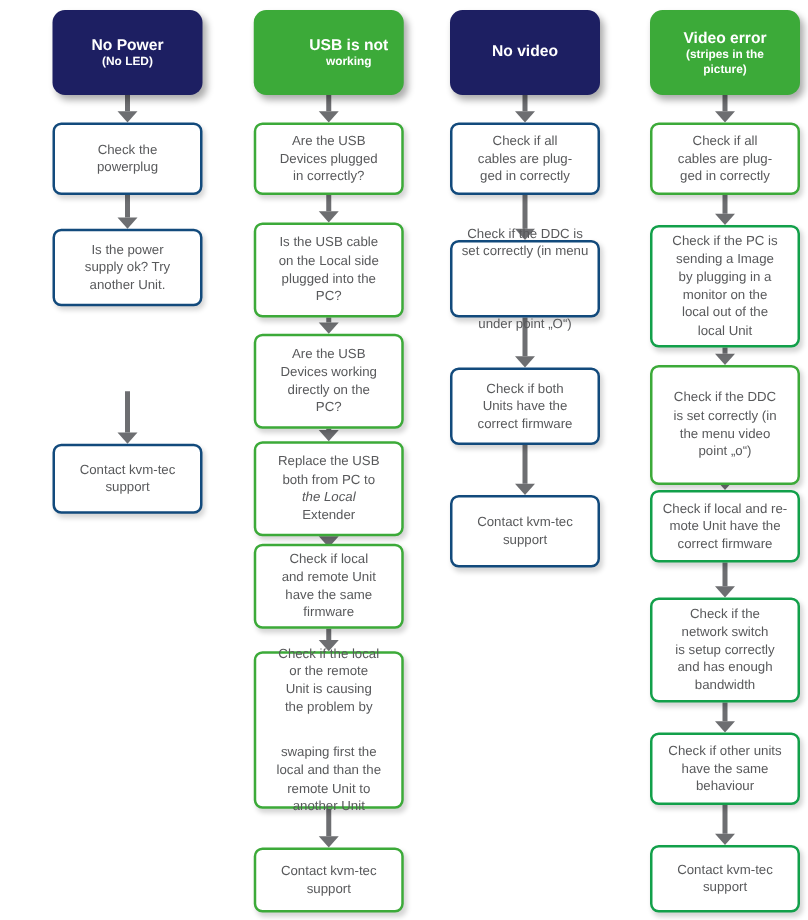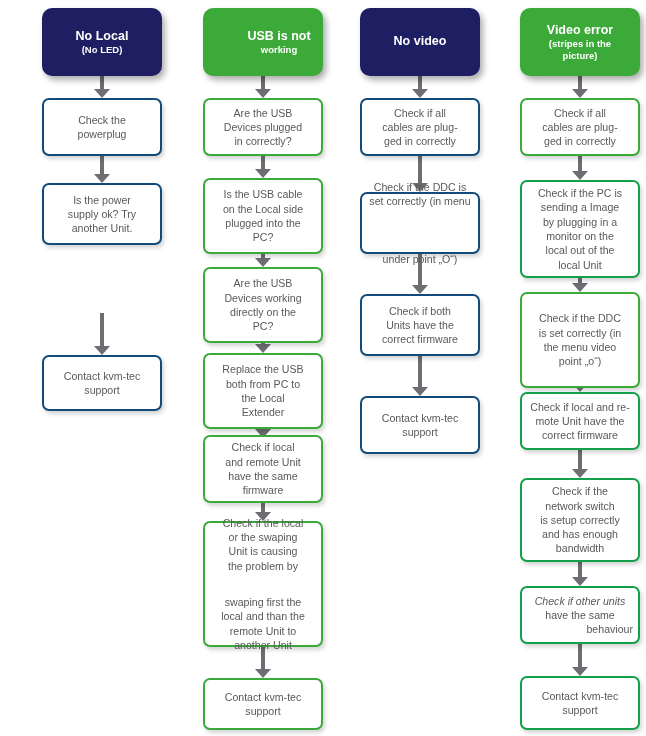--- a/index.html
+++ b/index.html
@@ -167,21 +167,21 @@
     <div class="arrow" style="left: 580px; top: 562px; height: 24px;">
       <div class="shaft" style="height: 15px;"></div>
       <div class="head" style="top: 15px;"></div>
     </div>
     <div class="arrow" style="left: 580px; top: 644px; height: 32px;">
       <div class="shaft" style="height: 23px;"></div>
       <div class="head" style="top: 23px;"></div>
     </div>
     <div class="node header navy" style="left: 42px; top: 8px; height: 68px;">
       <div class="t">
-        <span class="title">No Local</span>
+        <span class="title">No Power</span>
         <span class="sub">
           <span style="display: block;">(No LED)</span>
         </span>
       </div>
     </div>
     <div class="node step navy" style="left: 42px; top: 98px; height: 58px; align-items: center;">
       <div class="t">
         <span style="display: block;">Check the</span>
         <span style="display: block;">powerplug</span>
       </div>
@@ -227,36 +227,36 @@
         <span style="display: block;">Are the USB</span>
         <span style="display: block;">Devices working</span>
         <span style="display: block;">directly on the</span>
         <span style="display: block;">PC?</span>
       </div>
     </div>
     <div class="node step green" style="left: 203px; top: 353px; height: 76px;">
       <div class="t">
         <span style="display: block;">Replace the USB</span>
         <span style="display: block;">both from PC to</span>
-        <span style="display: block;">the Local</span>
+        <span style="display: block; font-style: italic;">the Local</span>
         <span style="display: block;">Extender</span>
       </div>
     </div>
     <div class="node step green" style="left: 203px; top: 435px; height: 68px;">
       <div class="t">
         <span style="display: block;">Check if local</span>
         <span style="display: block;">and remote Unit</span>
         <span style="display: block;">have the same</span>
         <span style="display: block;">firmware</span>
       </div>
     </div>
     <div class="node step green" style="left: 203px; top: 521px; height: 126px;">
       <div class="t">
         <span style="display: block;">Check if the local</span>
-        <span style="display: block;">or the swaping</span>
+        <span style="display: block;">or the remote</span>
         <span style="display: block;">Unit is causing</span>
         <span style="display: block;">the problem by</span>
         <span style="display: block; margin-top: 22px;">swaping first the</span>
         <span style="display: block; text-align: center;">local and than the</span>
         <span style="display: block;">remote Unit to</span>
         <span style="display: block;">another Unit</span>
       </div>
     </div>
     <div class="node step green" style="left: 203px; top: 678px; height: 52px;">
       <div class="t">
@@ -341,23 +341,23 @@
       <div class="t">
         <span style="display: block;">Check if the</span>
         <span style="display: block;">network switch</span>
         <span style="display: block;">is setup correctly</span>
         <span style="display: block;">and has enough</span>
         <span style="display: block;">bandwidth</span>
       </div>
     </div>
     <div class="node step green2" style="left: 520px; top: 586px; height: 58px;">
       <div class="t">
-        <span style="display: block; font-style: italic;">Check if other units</span>
+        <span style="display: block;">Check if other units</span>
         <span style="display: block;">have the same</span>
-        <span style="display: block; text-align: right;">behaviour</span>
+        <span style="display: block;">behaviour</span>
       </div>
     </div>
     <div class="node step green2" style="left: 520px; top: 676px; height: 54px;">
       <div class="t">
         <span style="display: block;">Contact kvm-tec</span>
         <span style="display: block;">support</span>
       </div>
     </div>
   </div>
 

